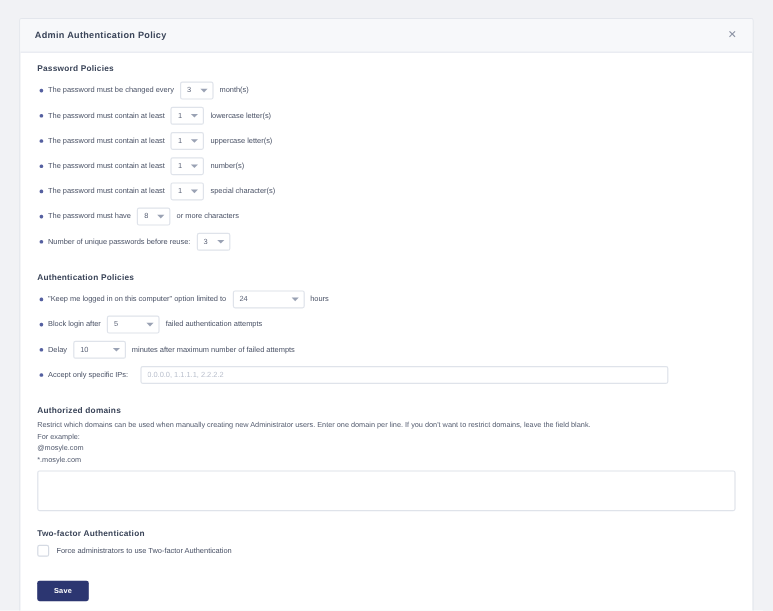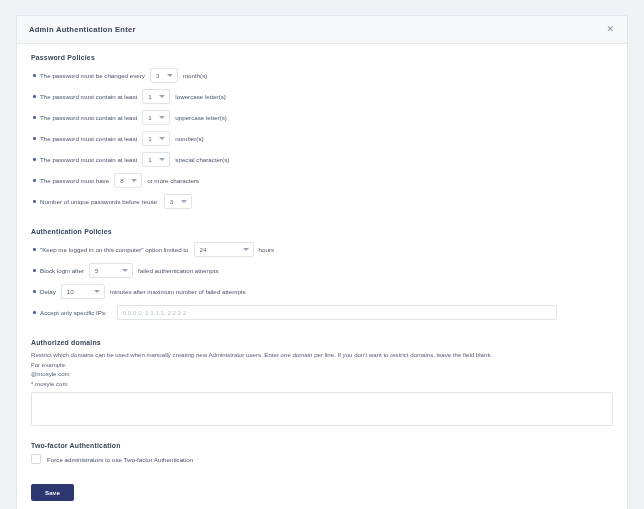--- a/index.html
+++ b/index.html
@@ -191,21 +191,21 @@
   }
 </style>
 </head>
 <body>
 
 <div id="app">
 
   <div class="modal">
 
     <div class="modal-header">
-      <div class="modal-title">Admin Authentication Enter</div>
+      <div class="modal-title">Admin Authentication Policy</div>
       <div class="close-icon">✕</div>
     </div>
 
     <div class="modal-body">
 
       
       <div class="section-title">Password Policies</div>
 
       <div class="policy-row">
         <span class="bullet">

